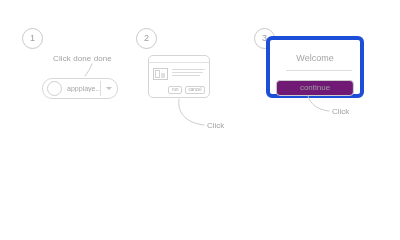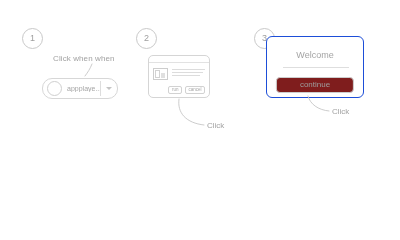--- a/index.html
+++ b/index.html
@@ -135,59 +135,59 @@
     line-height:1;
     white-space:nowrap;
   }
 
   
   #p3{left:248px;top:0;width:152px;height:145px;}
   .card{
     position:absolute;
     left:18px;top:36px;
     width:98px;height:62px;
-    border:1px solid #1d4ed8;
+    border:4px solid #1d4ed8;
     border-radius:6px;
     background:#fff;
     box-sizing:border-box;
     text-decoration:underline;
   }
   .card-title{
     position:absolute;top:13px;left:0;right:0;
     text-align:center;
     font-size:9px;color:#a4a4a4;
   }
   .card-rule{
     position:absolute;top:30px;left:16px;
     width:66px;height:1px;background:#dedede;
   }
   .cta{
     position:absolute;left:50%;transform:translateX(-50%);
     top:40px;
     border:1px solid #cdcdcd;
     border-radius:4px;
-    background:#7f1d1d;
+    background:#701a75;
     font-size:8px;color:#9e9e9e;
     padding:2px 23px;
     line-height:1.2;
     white-space:nowrap;
   }
 </style>
 </head>
 <body>
 
 <div class="canvas">
 
   <div class="panel" id="p1">
 
     <div class="badge" style="left:22px;top:28px;">
       <span>1</span>
     </div>
 
-    <div class="wtext" style="left:53px;top:54px;">Click when when</div>
+    <div class="wtext" style="left:53px;top:54px;">Click done done</div>
 
     <svg class="leader" style="left:0;top:0;width:140px;height:145px;">
       <path d="M92,64 C90,69 88,72 85,76"></path>
     </svg>
 
     <div class="pill">
       <div class="pill-circle"></div>
       <div class="pill-label">appplaye...</div>
       <div class="pill-divider"></div>
       <div class="pill-caret">

